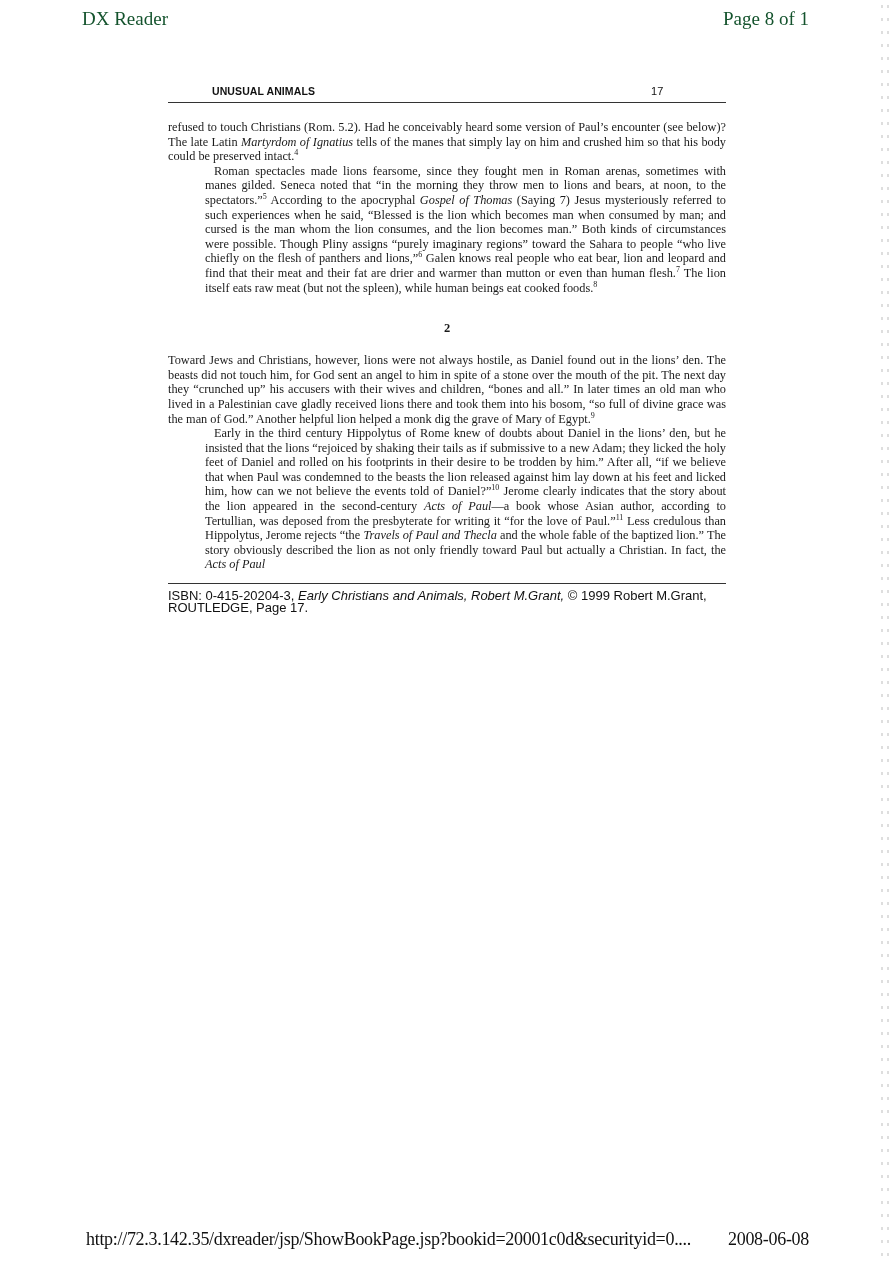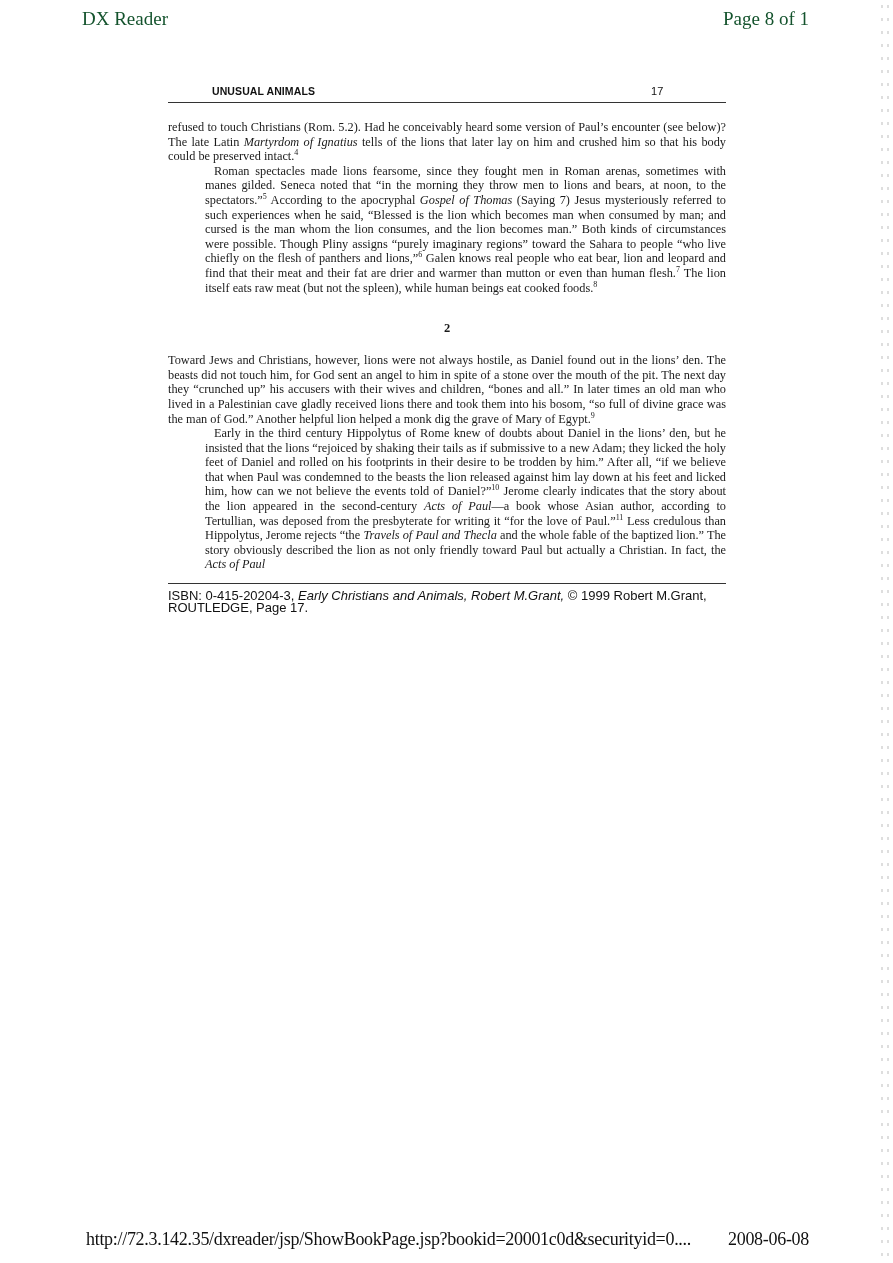--- a/index.html
+++ b/index.html
@@ -131,21 +131,21 @@
 
 <div class="book-page">
   <div class="running-head">
     <span class="rh-title">UNUSUAL ANIMALS</span>
     <span class="rh-num">17</span>
   </div>
   <div class="rule-top"></div>
 
   <div class="body-text">
     <div>
-        <p><span>refused to touch Christians (Rom. 5.2). Had he conceivably heard some version of Paul’s encounter (see below)? The late Latin </span><em>Martyrdom of Ignatius</em><span> tells of the lions that later lay on him and crushed him so that his body could be preserved intact.</span><sup>4</sup></p>
+        <p><span>refused to touch Christians (Rom. 5.2). Had he conceivably heard some version of Paul’s encounter (see below)? The late Latin </span><em>Martyrdom of Ignatius</em><span> tells of the manes that simply lay on him and crushed him so that his body could be preserved intact.</span><sup>4</sup></p>
         <p class="indent"><span>Roman spectacles made lions fearsome, since they fought men in Roman arenas, sometimes with manes gilded. Seneca noted that “in the morning they throw men to lions and bears, at noon, to the spectators.”</span><sup>5</sup><span> According to the apocryphal </span><em>Gospel of Thomas</em><span> (Saying 7) Jesus mysteriously referred to such experiences when he said, “Blessed is the lion which becomes man when consumed by man; and cursed is the man whom the lion consumes, and the lion becomes man.” Both kinds of circumstances were possible. Though Pliny assigns “purely imaginary regions” toward the Sahara to people “who live chiefly on the flesh of panthers and lions,”</span><sup>6</sup><span> Galen knows real people who eat bear, lion and leopard and find that their meat and their fat are drier and warmer than mutton or even than human flesh.</span><sup>7</sup><span> The lion itself eats raw meat (but not the spleen), while human beings eat cooked foods.</span><sup>8</sup></p>
       </div>
 
     <div class="section-head">
       <div>2</div>
     </div>
 
     <div>
         <p><span>Toward Jews and Christians, however, lions were not always hostile, as Daniel found out in the lions’ den. The beasts did not touch him, for God sent an angel to him in spite of a stone over the mouth of the pit. The next day they “crunched up” his accusers with their wives and children, “bones and all.” In later times an old man who lived in a Palestinian cave gladly received lions there and took them into his bosom, “so full of divine grace was the man of God.” Another helpful lion helped a monk dig the grave of Mary of Egypt.</span><sup>9</sup></p>
         <p class="indent"><span>Early in the third century Hippolytus of Rome knew of doubts about Daniel in the lions’ den, but he insisted that the lions “rejoiced by shaking their tails as if submissive to a new Adam; they licked the holy feet of Daniel and rolled on his footprints in their desire to be trodden by him.” After all, “if we believe that when Paul was condemned to the beasts the lion released against him lay down at his feet and licked him, how can we not believe the events told of Daniel?”</span><sup>10</sup><span> Jerome clearly indicates that the story about the lion appeared in the second-century </span><em>Acts of Paul</em><span>—a book whose Asian author, according to Tertullian, was deposed from the presbyterate for writing it “for the love of Paul.”</span><sup>11</sup><span> Less credulous than Hippolytus, Jerome rejects “the </span><em>Travels of Paul and Thecla</em><span> and the whole fable of the baptized lion.” The story obviously described the lion as not only friendly toward Paul but actually a Christian. In fact, the </span><em>Acts of Paul</em></p>

